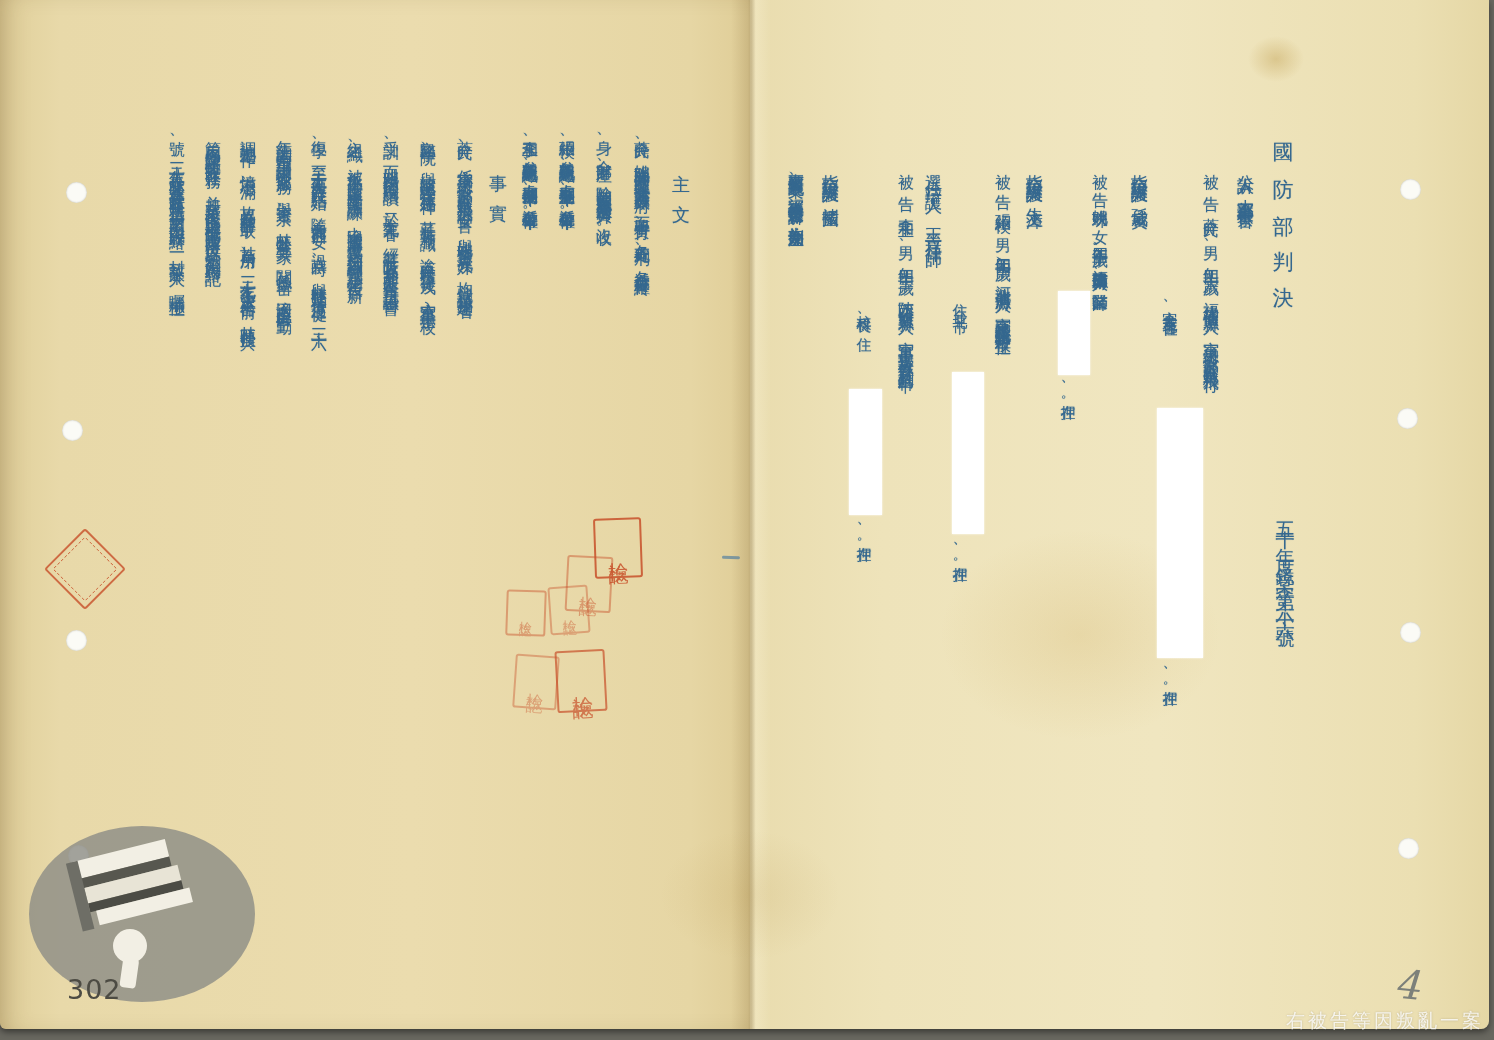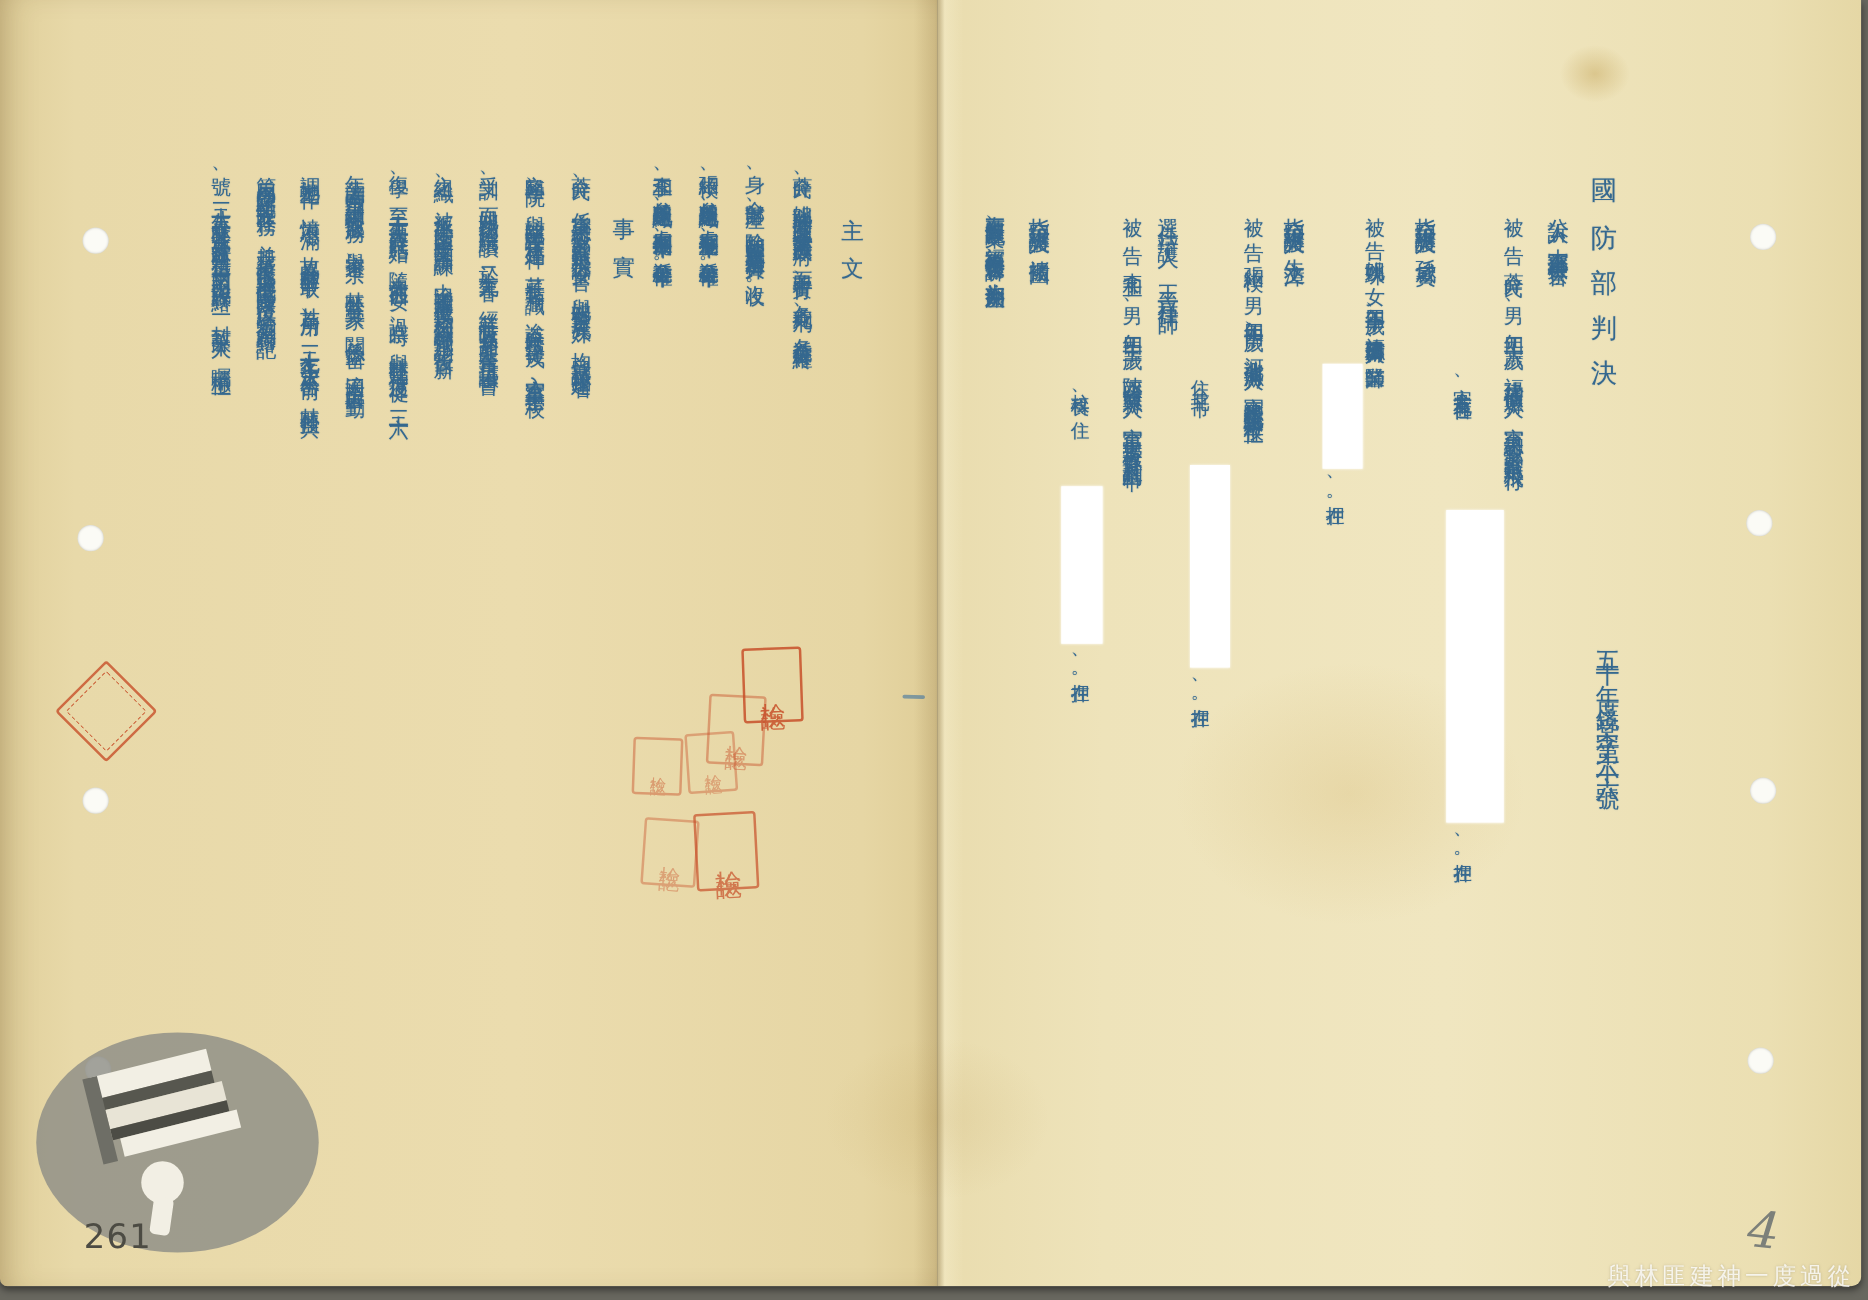--- a/index.html
+++ b/index.html
@@ -166,17 +166,17 @@
       <rect x="58" y="46" width="96" height="10" fill="#57574f"></rect>
       <rect x="64" y="56" width="96" height="16" fill="#e8e4d6"></rect>
       <rect x="64" y="72" width="96" height="9" fill="#4c4c45"></rect>
       <rect x="70" y="81" width="96" height="15" fill="#f2efe4"></rect>
       <rect x="52" y="28" width="12" height="70" fill="#6e6e66"></rect>
     </g>
     <circle cx="108" cy="128" r="17" fill="#f2efe4"></circle>
     <rect x="100" y="140" width="16" height="30" rx="4" fill="#f2efe4" transform="rotate(8 108 150)"></rect>
   </svg>
 
-  <div id="page-number">261</div>
+  <div id="page-number">302</div>
   <div id="handwritten-mark">4</div>
 </div>
 
-<div id="corner-watermark">與林匪建神一度過從</div>
+<div id="corner-watermark">右被告等因叛亂一案</div>
 
 </body></html>

